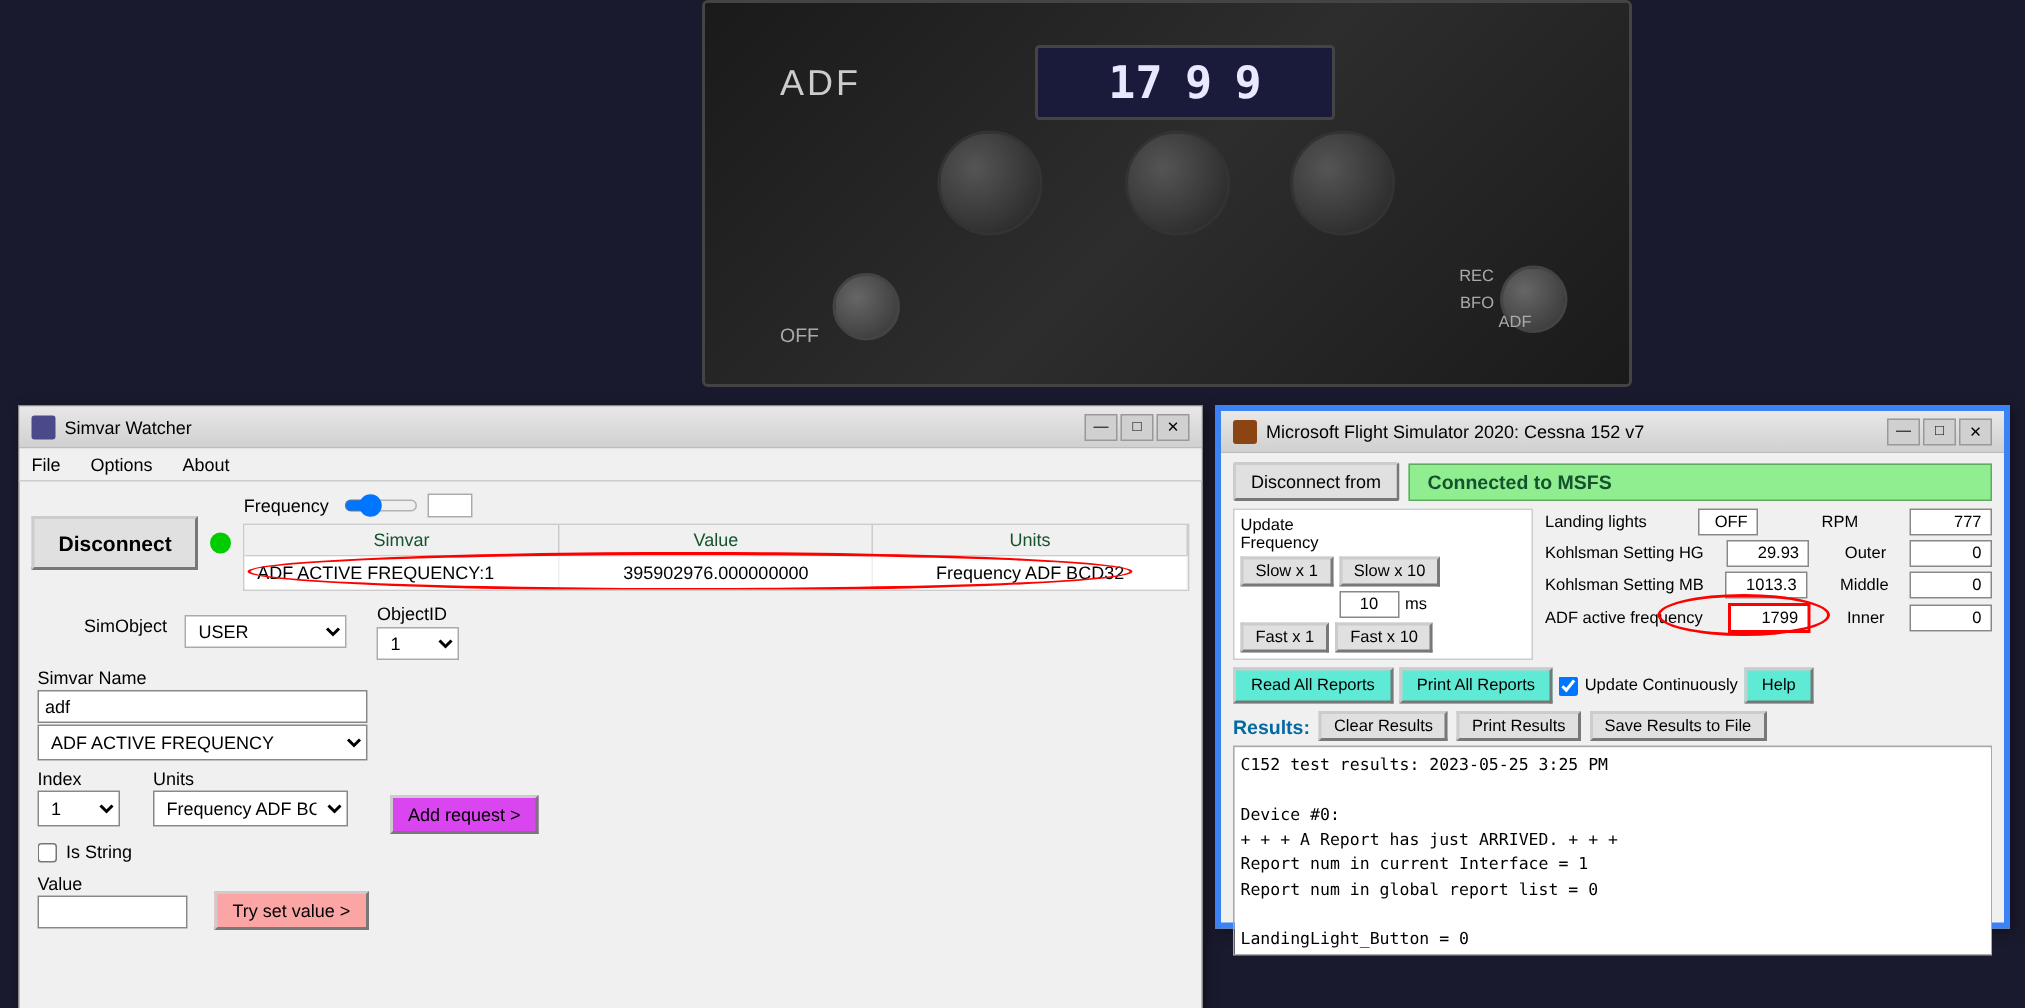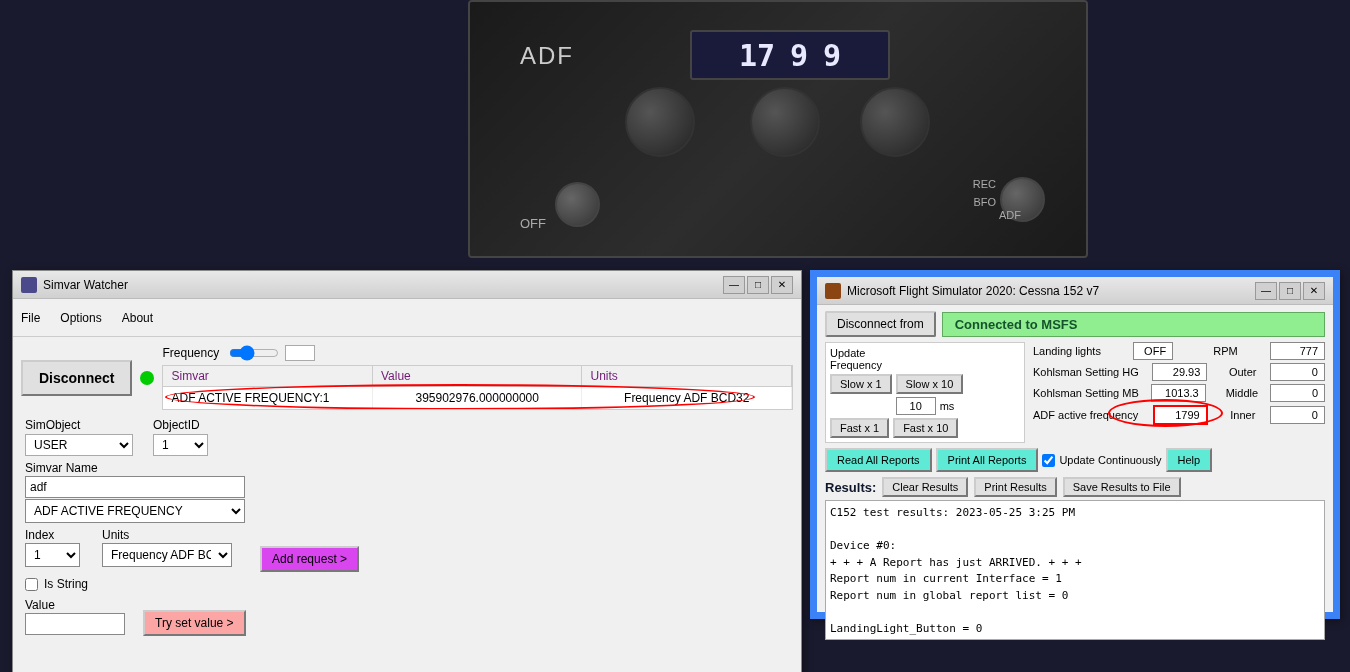--- a/index.html
+++ b/index.html
@@ -137,21 +137,21 @@
       display: flex;
       align-items: center;
       justify-content: center;
       font-size: 10px;
       cursor: pointer;
     }
     
     .menu-bar {
       background: #f0f0f0;
       border-bottom: 1px solid #ccc;
-      height: 38px;
+      height: 22px;
       display: flex;
       align-items: center;
       padding: 0 4px;
       gap: 12px;
     }
     .menu-item {
       font-size: 12px;
       color: #000;
       padding: 2px 4px;
       cursor: pointer;
@@ -206,21 +206,22 @@
     }
     .table-header {
       display: grid;
       grid-template-columns: 1fr 1fr 1fr;
       background: #f0f0f0;
       border-bottom: 1px solid #ccc;
     }
     .table-header-cell {
       padding: 3px 8px;
       font-size: 12px;
-      color: #701a75;
+      color: #14532d;
+      text-align: center;
       border-right: 1px solid #ccc;
     }
     .table-row-data {
       display: grid;
       grid-template-columns: 1fr 1fr 1fr;
       background: white;
     }
     .table-cell {
       padding: 4px 8px;
       font-size: 12px;
@@ -303,21 +304,21 @@
     }
 
     
     .msfs-window {
       position: absolute;
       top: 270px;
       left: 810px;
       width: 530px;
       height: 349px;
       background: #f0f0f0;
-      border: 7px solid #3b82f6;
+      border: 4px solid #3b82f6;
       box-shadow: 2px 2px 8px rgba(0,0,0,0.4);
     }
     .msfs-content {
       padding: 6px 8px;
       display: flex;
       flex-direction: column;
       gap: 5px;
     }
     .msfs-top-row {
       display: flex;
@@ -413,21 +414,21 @@
       gap: 3px;
     }
     .results-header-row {
       display: flex;
       align-items: center;
       gap: 6px;
     }
     .results-label {
       font-size: 13px;
       font-weight: bold;
-      color: #0f172a;
+      color: #0369a1;
     }
     .results-btn {
       background: #e0e0e0;
       border: 2px outset #ccc;
       padding: 2px 8px;
       font-size: 11px;
       cursor: pointer;
     }
     .results-text-area {
       border: 1px solid #aaa;
@@ -522,21 +523,21 @@
             <div class="table-cell">Frequency ADF BCD32</div>
           </div>
 
           <div class="red-oval" style="top: 18px; left: 2px; width: 590px; height: 26px;"></div>
         </div>
       </div>
     </div>
 
     <div class="form-section">
       <div class="form-row">
-        <div style="display:flex; flex-direction:column; gap:2px;">
+        <div style="display:flex; flex-direction:row; gap:12px;margin-left:31px;">
           <span class="form-label">SimObject</span>
           <select class="form-select" style="width:108px;">
             <option>USER</option>
           </select>
         </div>
         <div style="display:flex; flex-direction:column; gap:2px; margin-left:8px;">
           <span class="form-label">ObjectID</span>
           <select class="form-select" style="width:55px;">
             <option>1</option>
           </select>

